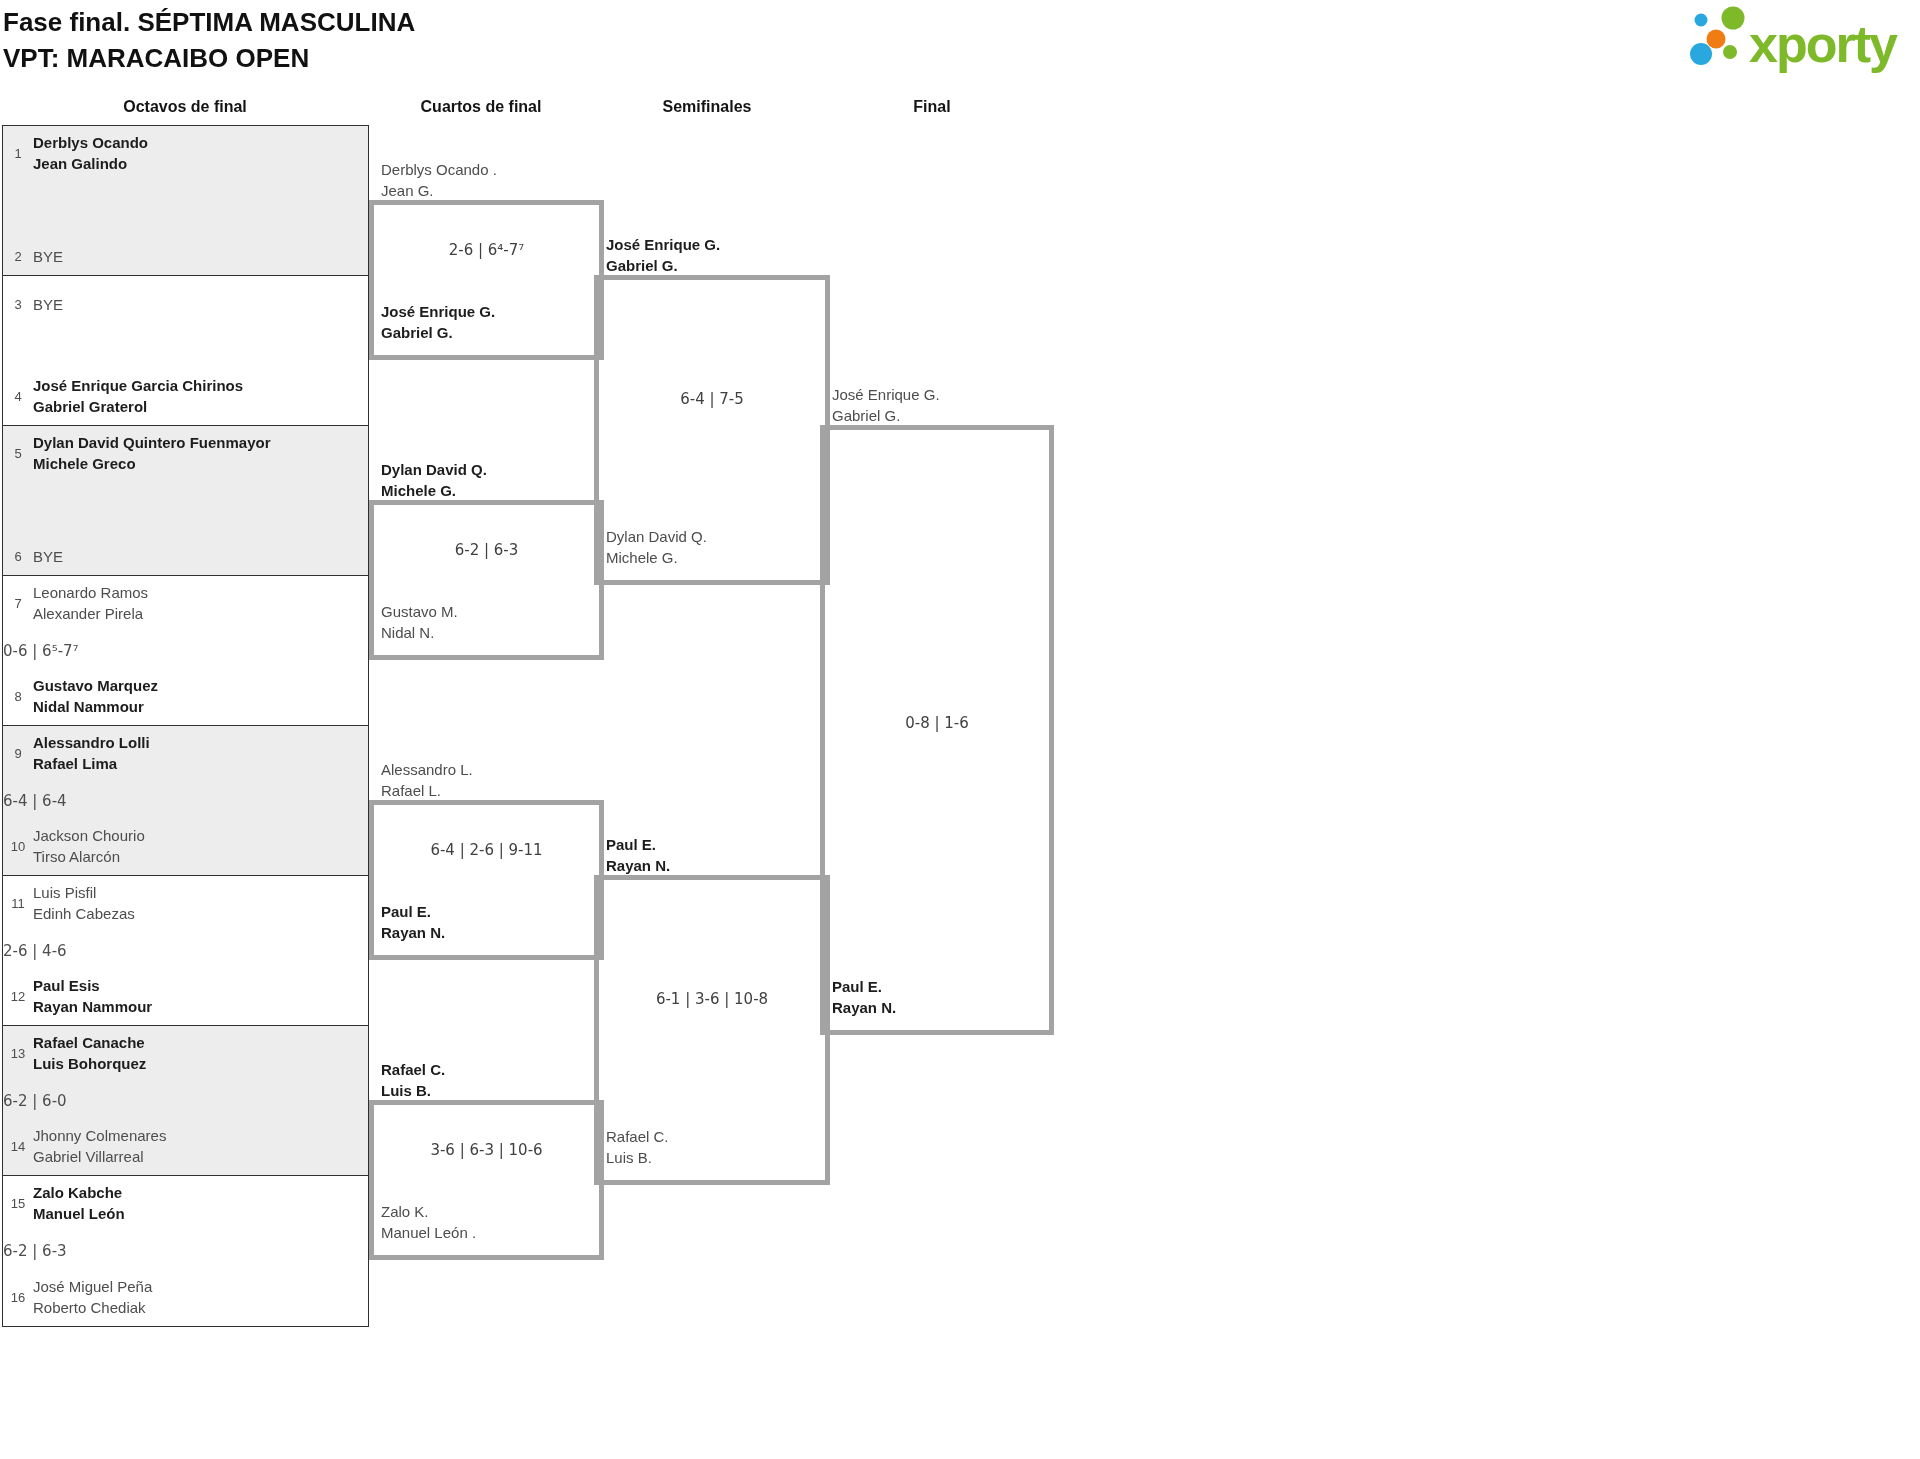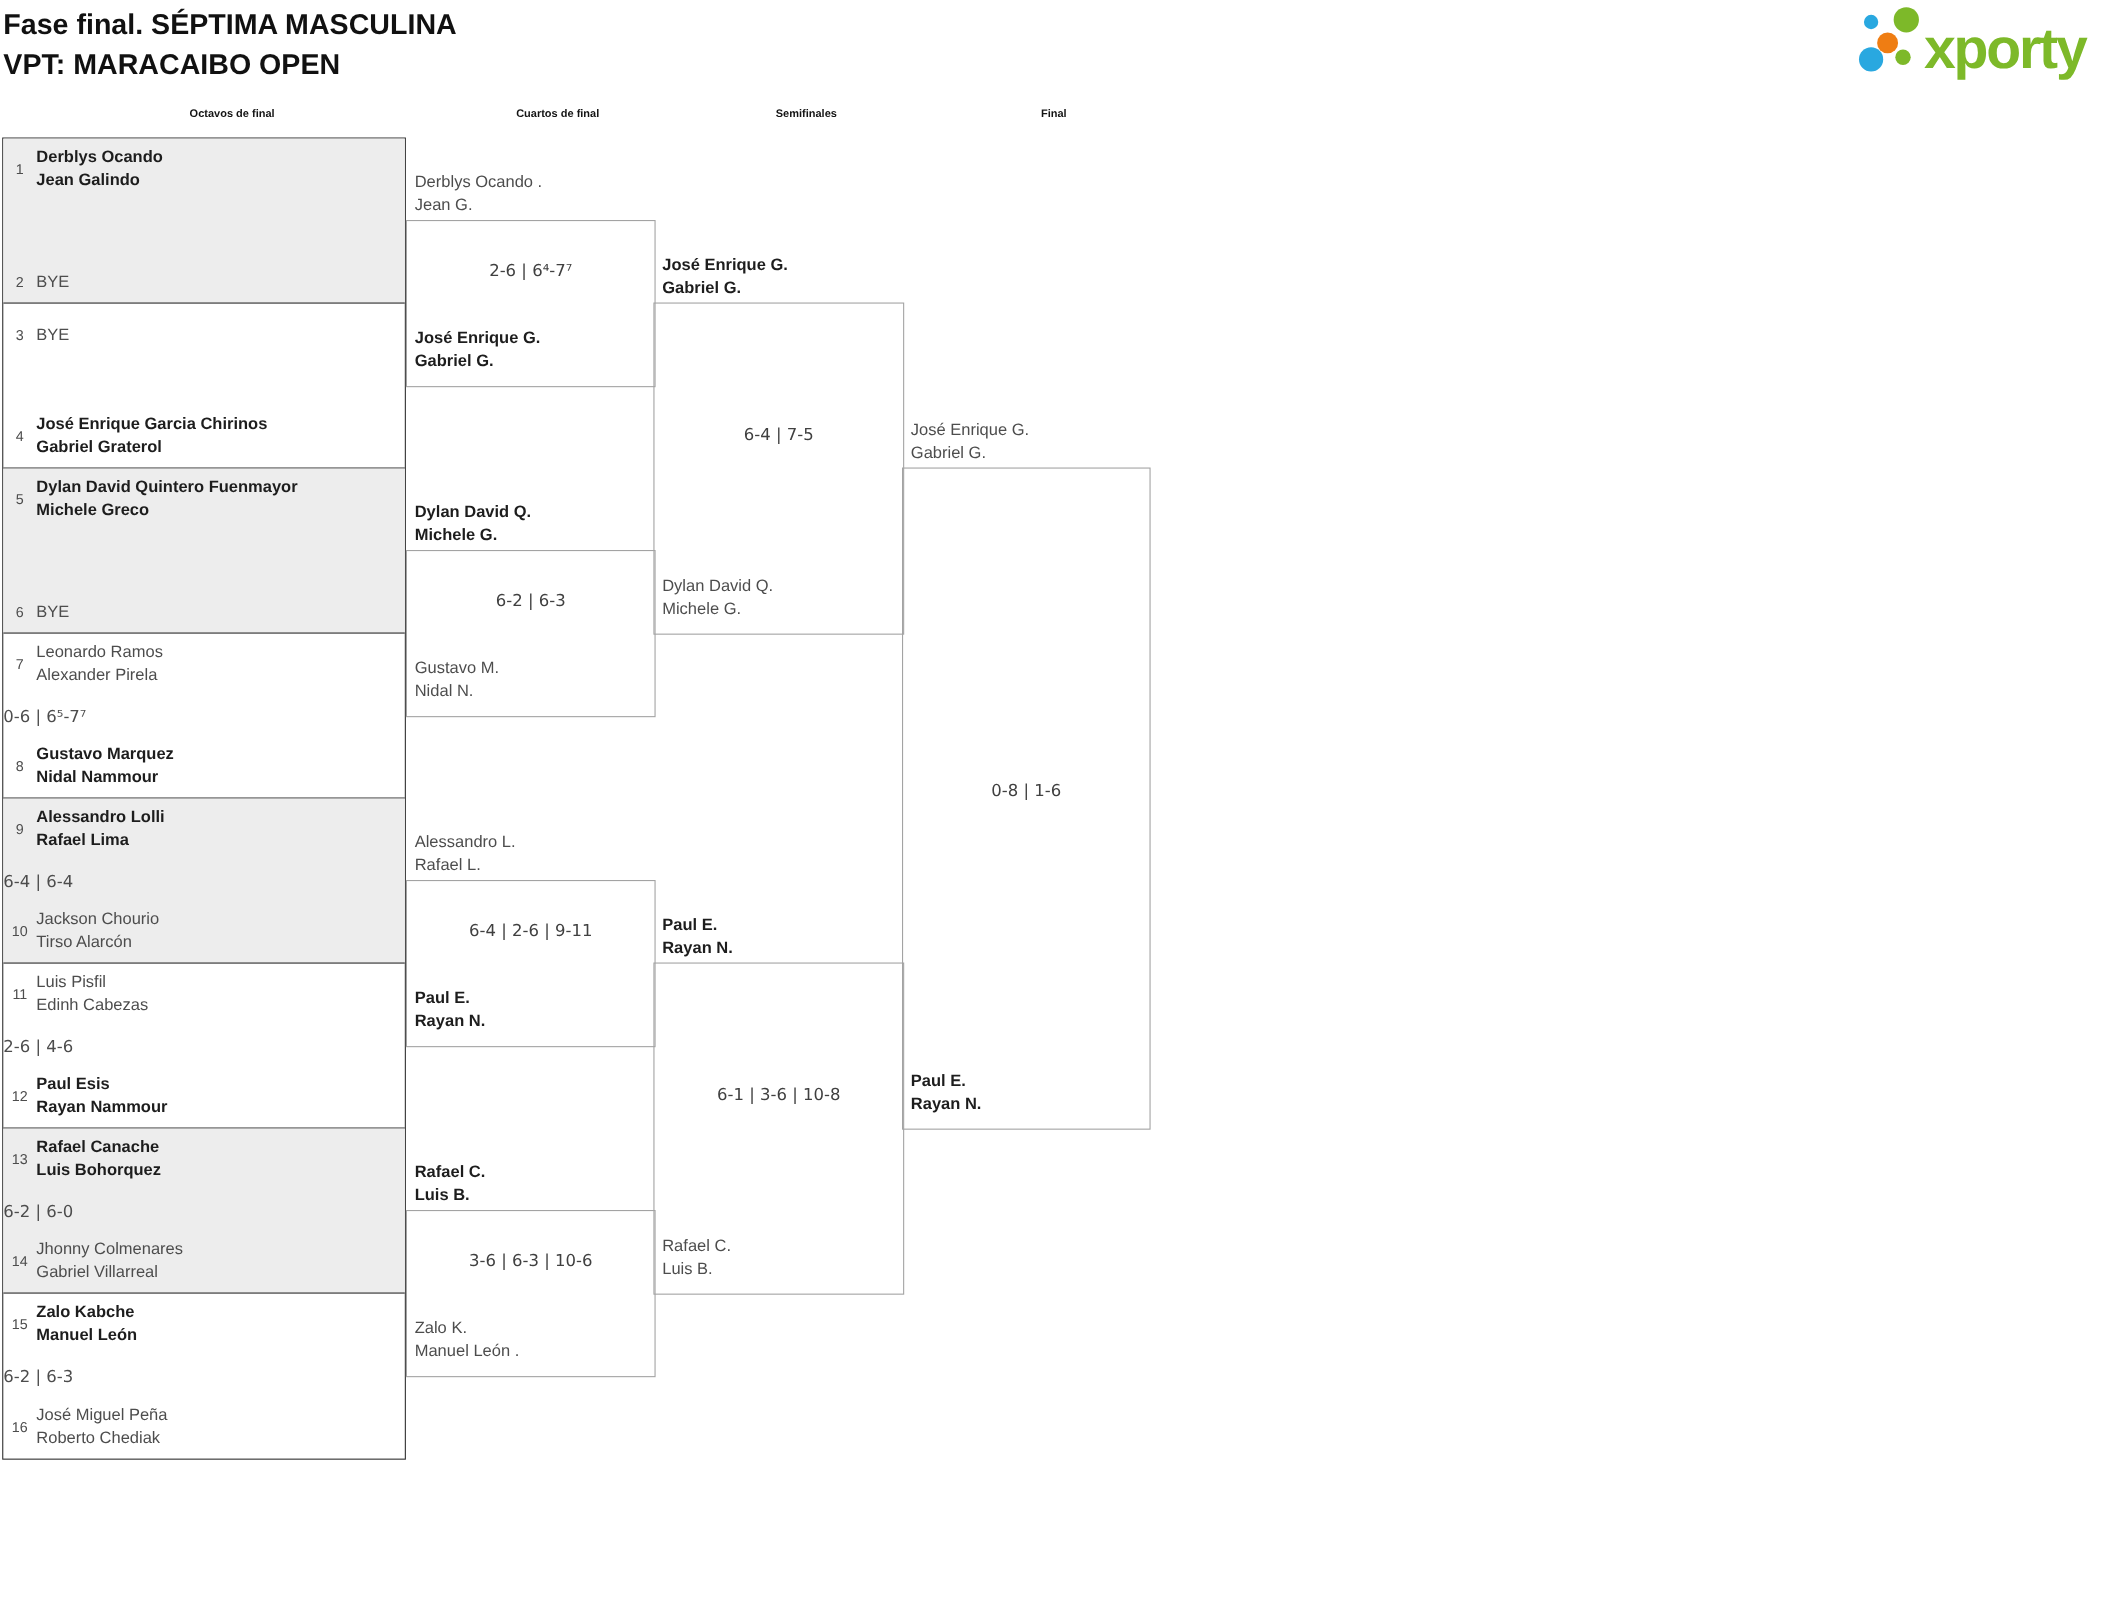--- a/index.html
+++ b/index.html
@@ -5,38 +5,38 @@
   html,body{margin:0;padding:0;}
   body{
     width:1920px;height:1459px;position:relative;background:#ffffff;
     font-family:"Liberation Sans",sans-serif;overflow:hidden;
     -webkit-font-smoothing:antialiased;
   }
   
   .title{position:absolute;left:3px;top:4px;font-size:26px;line-height:36px;font-weight:700;color:#111;}
   .logo{position:absolute;left:1683px;top:2px;width:237px;height:74px;cursor:pointer;}
   
-  .round-header{position:absolute;top:98px;transform:translateX(-50%);font-size:10px;font-weight:700;color:#141414;white-space:nowrap;margin-left:26px;}
+  .round-header{position:absolute;top:98px;transform:translateX(-50%);font-size:16px;font-weight:700;color:#141414;white-space:nowrap;}
   .rh1{left:185px}.rh2{left:481px}.rh3{left:707px}.rh4{left:932px}
   
   .r16col{position:absolute;left:2px;top:125px;width:365px;height:1200px;border:1px solid #2f2f2f;background:#fff;}
   .match{height:150px;position:relative;border-bottom:1px solid #2f2f2f;box-sizing:border-box;}
   .match:last-child{border-bottom:none;}
   .match.shaded{background:#ededed;}
   .team{position:absolute;left:0;right:4px;display:flex;align-items:center;}
   .team.top{top:6px;}
   .team.top.single{top:18px;}
   .team.bottom{bottom:8px;}
   .seed{flex:0 0 30px;text-align:center;font-size:13px;color:#4d4d4d;}
   .names{font-size:15px;line-height:21px;color:#4d4d4d;}
   .team.winner .names{font-weight:700;color:#1d1d1d;}
   .mscore{position:absolute;left:0;right:0;top:50%;transform:translateY(-50%);text-align:left;
     font-size:15px;color:#4d4d4d;font-family:"DejaVu Sans","Liberation Sans",sans-serif;}
   
-  .rbox{position:absolute;border:1px solid #a3a3a3;background:transparent;}
+  .rbox{position:absolute;border:5px solid #a3a3a3;background:transparent;}
   .qf1{left:369px;top:200px;width:225px;height:150px;}
   .qf2{left:369px;top:500px;width:225px;height:150px;}
   .qf3{left:369px;top:800px;width:225px;height:150px;}
   .qf4{left:369px;top:1100px;width:225px;height:150px;}
   .sf1{left:594px;top:275px;width:226px;height:300px;}
   .sf2{left:594px;top:875px;width:226px;height:300px;}
   .fin{left:820px;top:425px;width:224px;height:600px;}
   .slot{position:absolute;font-size:15px;line-height:21px;color:#4d4d4d;white-space:nowrap;}
   .slot.winner{font-weight:700;color:#1d1d1d;}
   .slot-top{left:7px;bottom:100%;margin-bottom:4px;}

